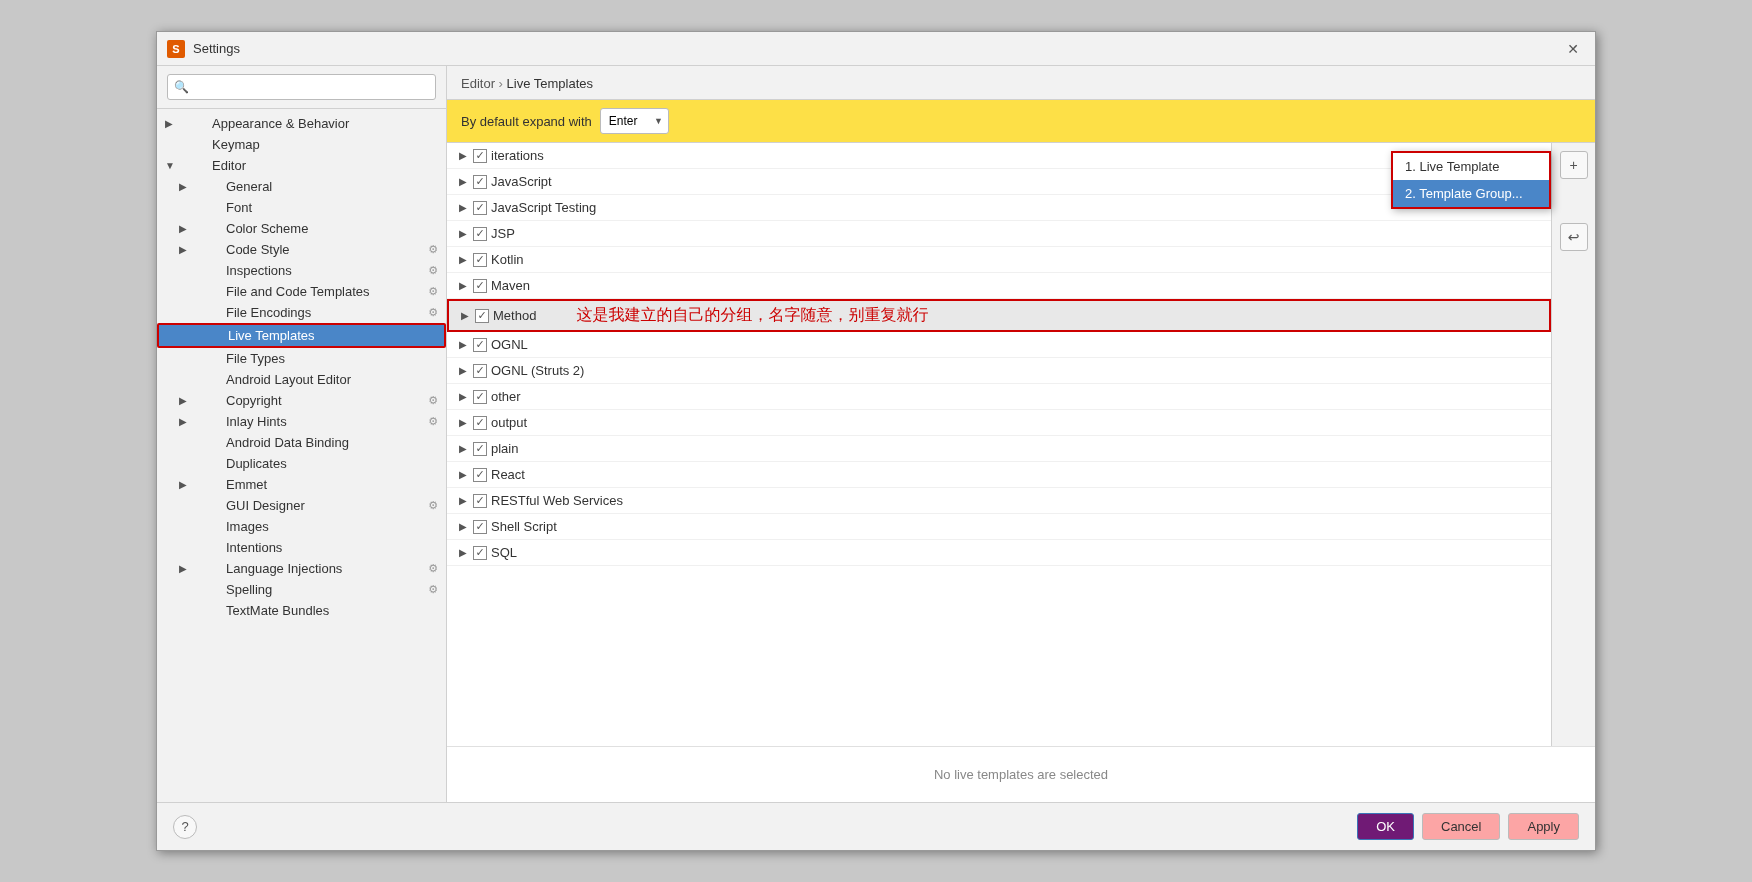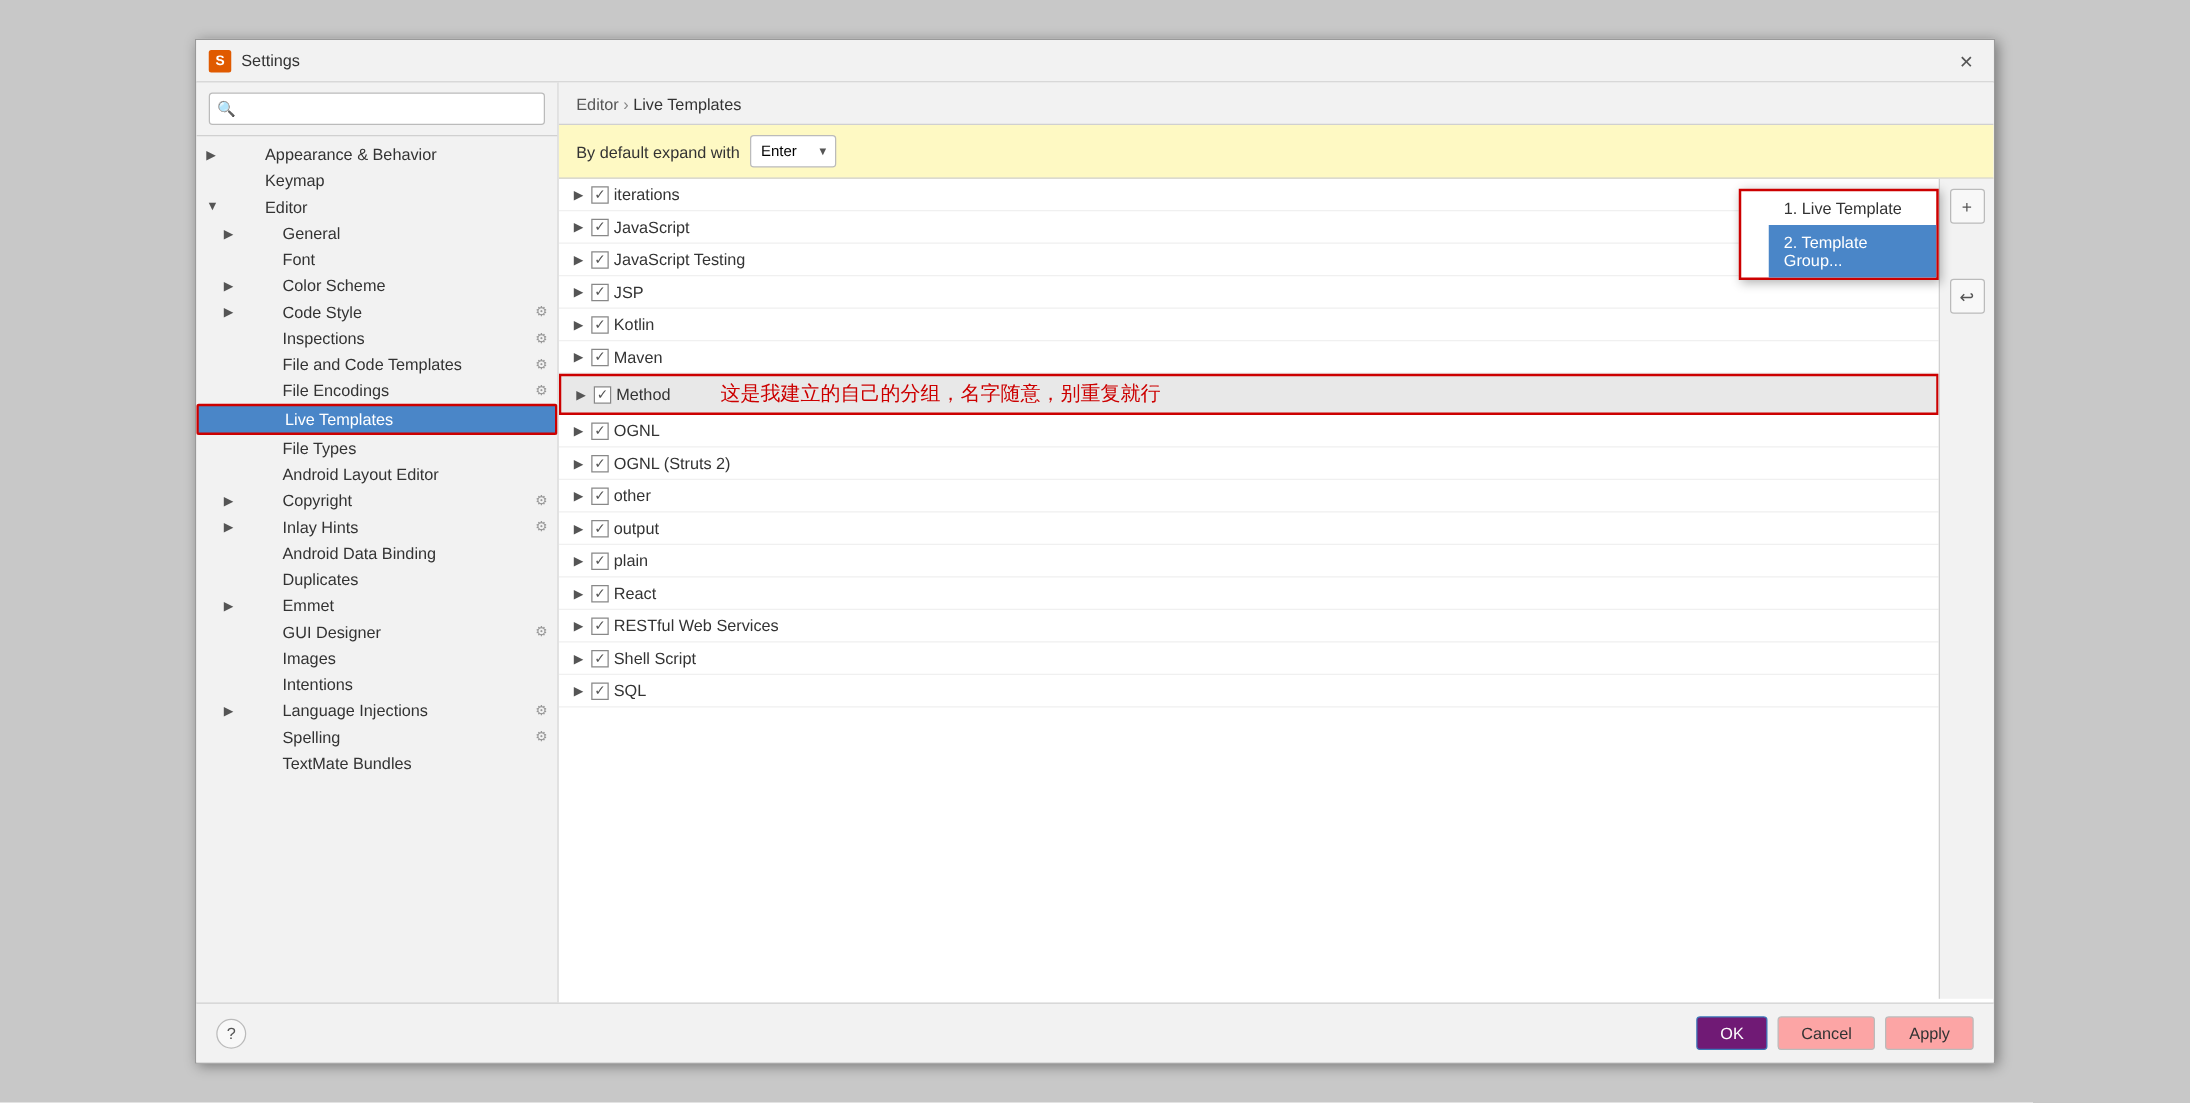--- a/index.html
+++ b/index.html
@@ -144,21 +144,21 @@
       gap: 8px;
     }
     .breadcrumb {
       font-size: 13px;
       color: #555;
     }
     .breadcrumb-sep { color: #888; }
     .breadcrumb-current { color: #333; font-weight: normal; }
     .expand-row {
       padding: 8px 14px;
-      background: #fef9c3;
+      background: #fde047;
       border-bottom: 1px solid #d0d0d0;
       display: flex;
       align-items: center;
       gap: 8px;
       font-size: 13px;
       color: #333;
     }
     .expand-dropdown {
       border: 1px solid #bbb;
       border-radius: 3px;
@@ -273,21 +273,20 @@
       border: 2px solid #cc0000;
       box-shadow: 2px 2px 8px rgba(0,0,0,0.3);
       z-index: 100;
       min-width: 160px;
     }
     .popup-item {
       padding: 6px 12px;
       font-size: 13px;
       cursor: pointer;
       color: #333;
-      margin-left: 22px;
     }
     .popup-item.popup-selected {
       background: #4a86c8;
       color: white;
     }
     
     .footer {
       display: flex;
       align-items: center;
       justify-content: flex-end;
@@ -576,20 +575,23 @@
           <div class="popup-menu" id="popup-menu">
           <div class="popup-item ">1. Live Template</div>
               <div class="popup-item popup-selected">2. Template Group...</div>
             </div>
           <div style="margin-top: 40px;">
             <div class="action-btn">↩</div>
           </div>
         </div>
       </div>
 
+      <div class="bottom-status">
+        <span>No live templates are selected</span>
+      </div>
     </div>
   </div>
 
   <div class="footer">
     <div class="help-btn">?</div>
     <button class="footer-btn primary">OK</button>
     <button class="footer-btn">Cancel</button>
     <button class="footer-btn">Apply</button>
   </div>
 </div>

